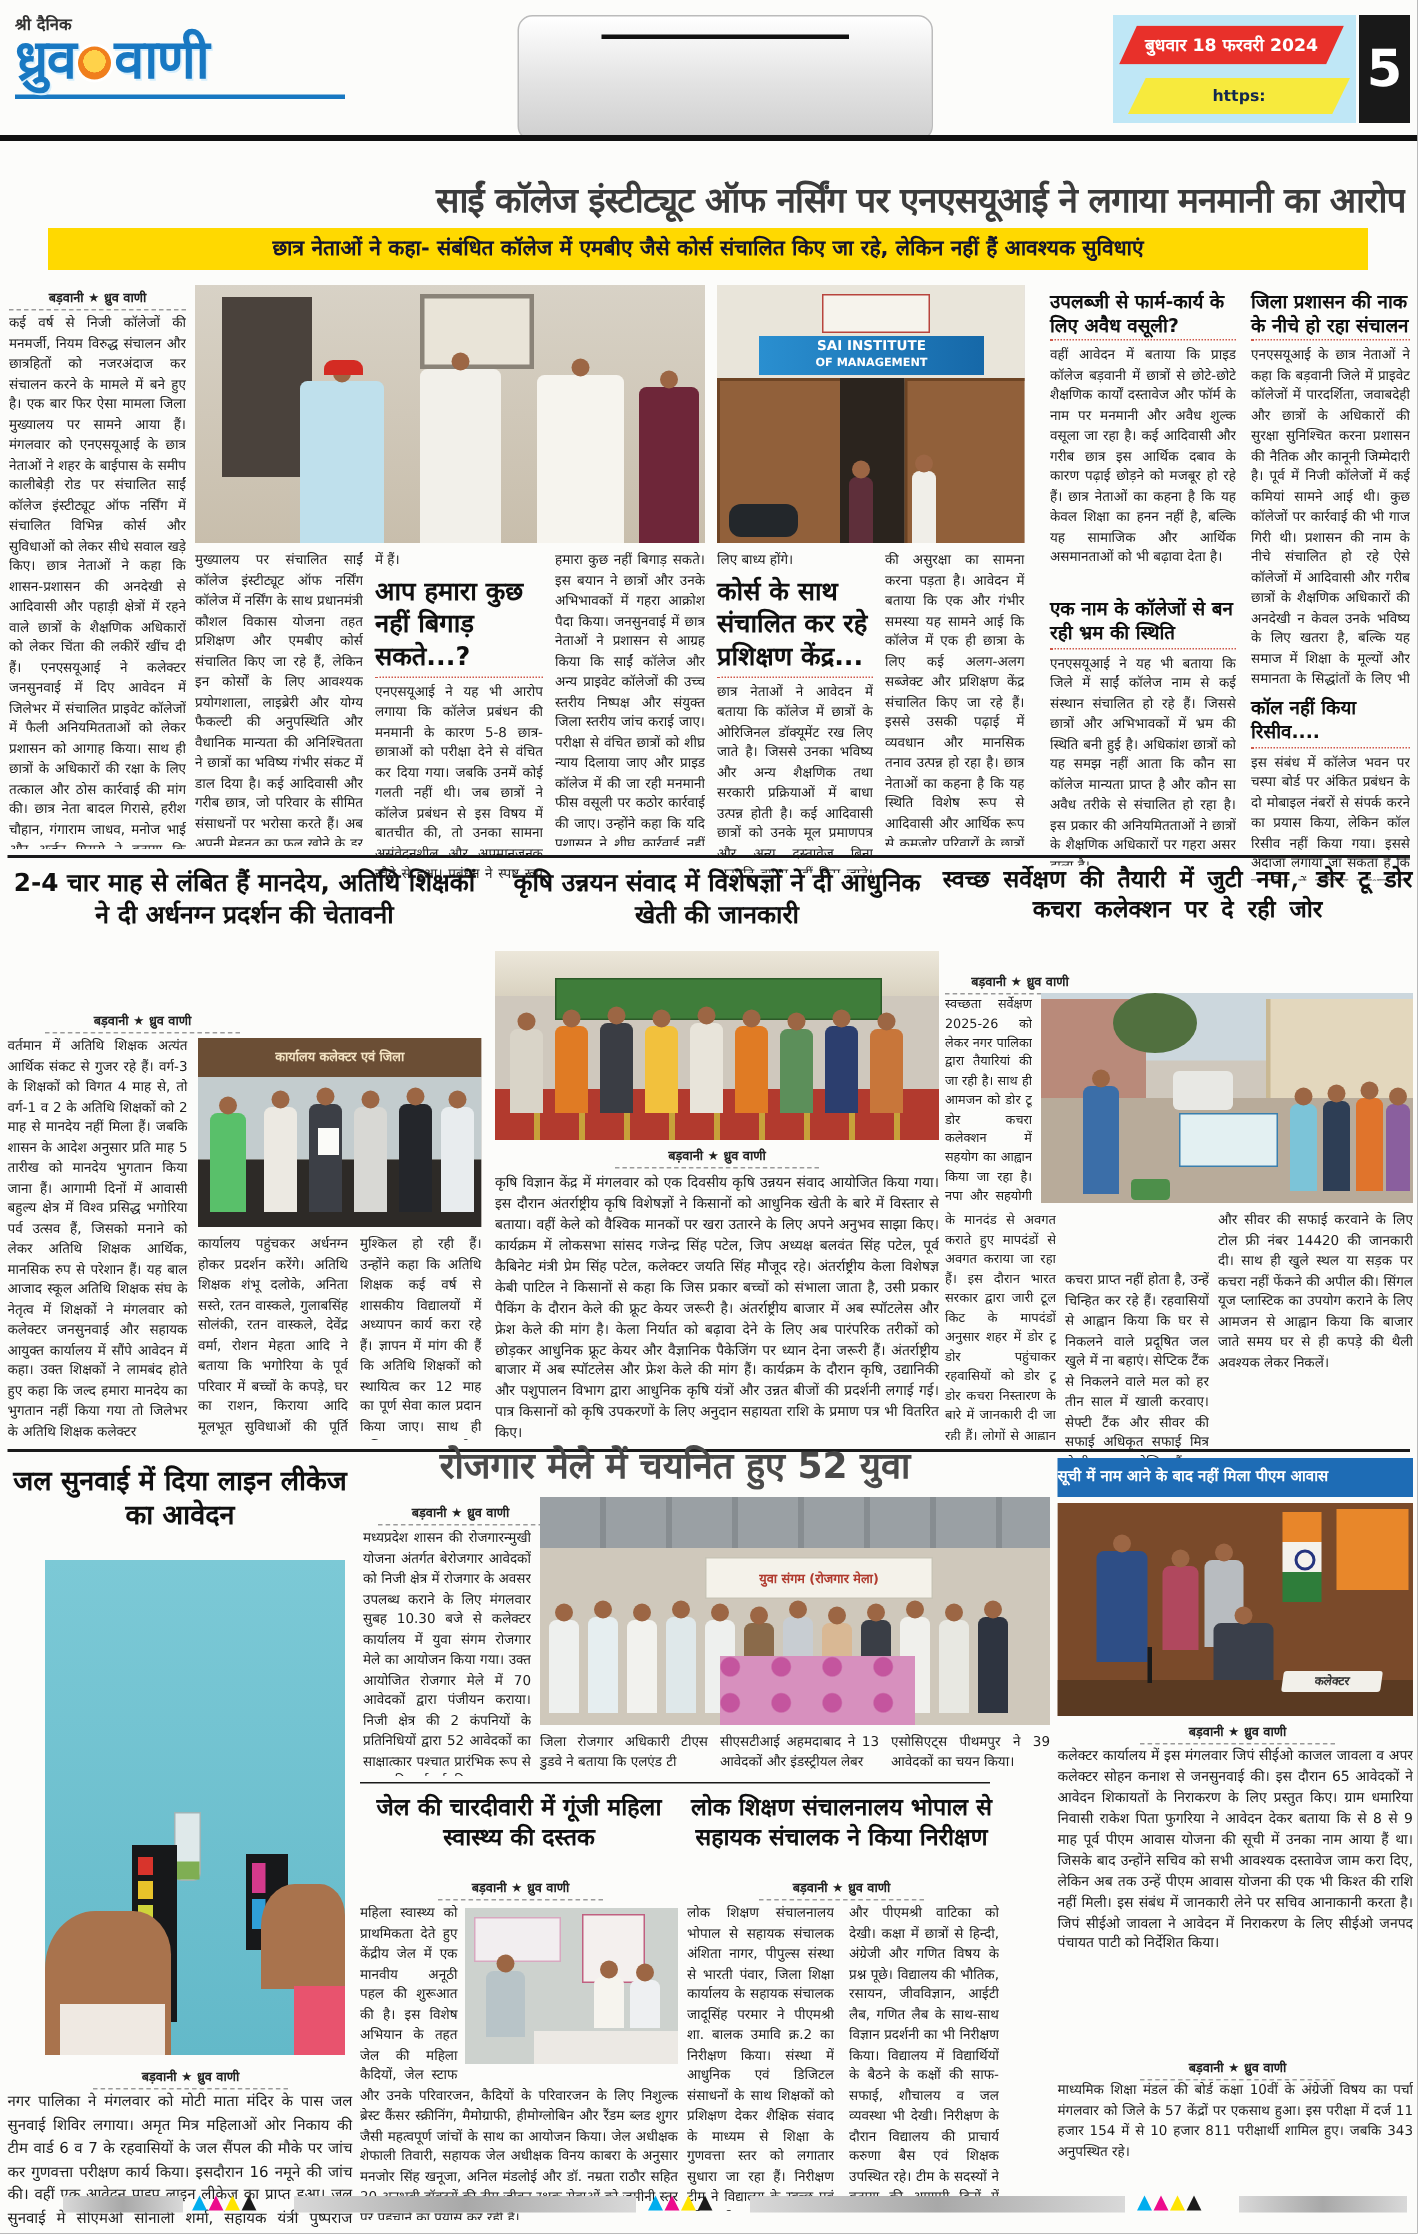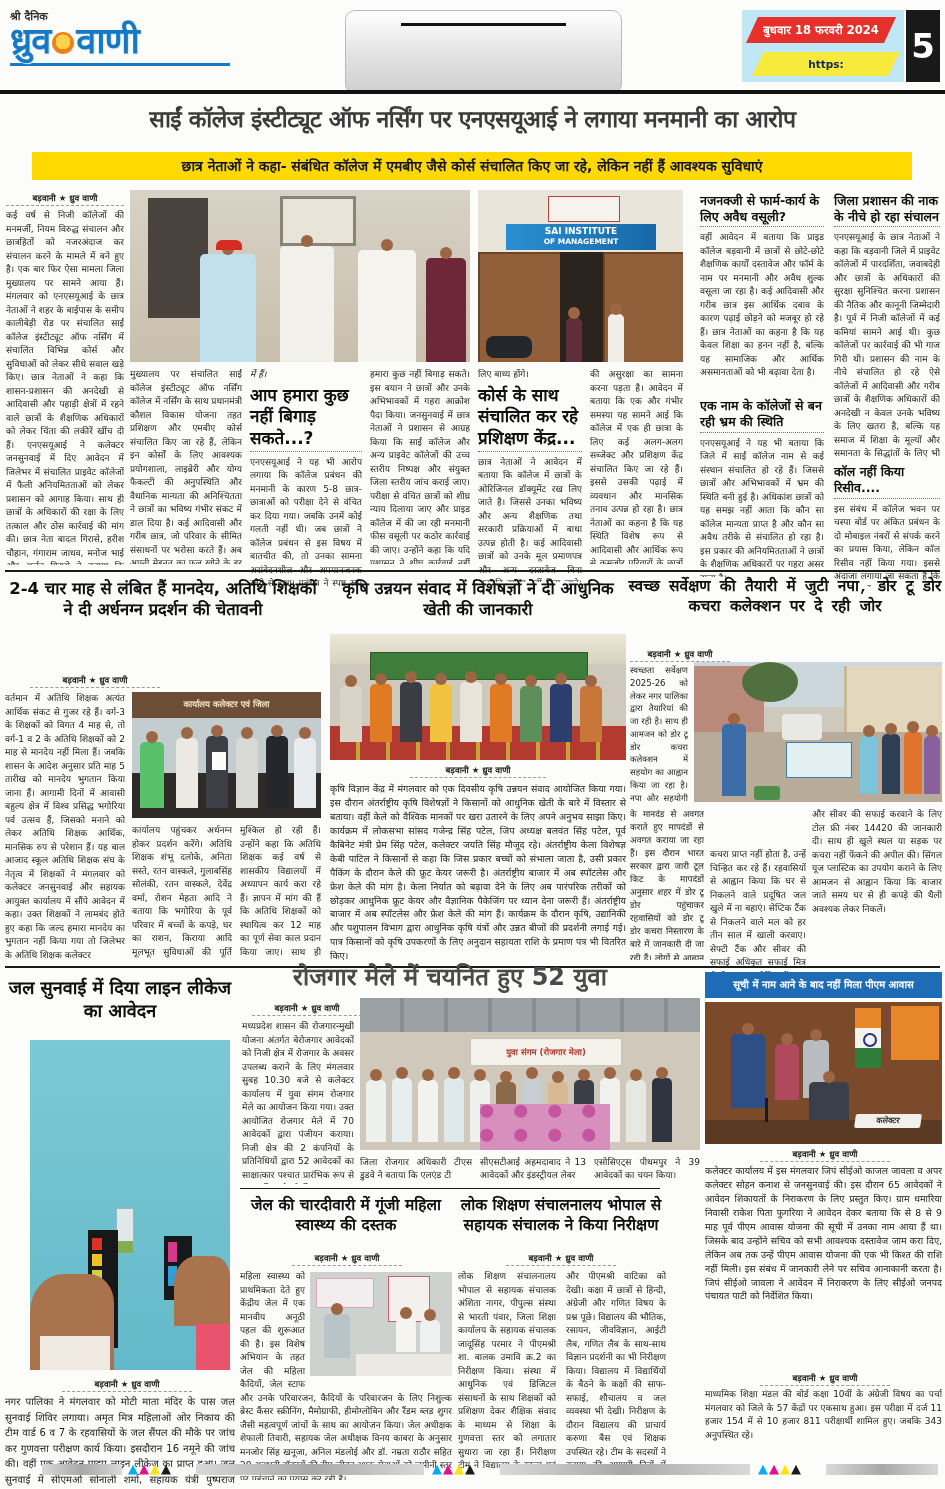--- a/index.html
+++ b/index.html
@@ -31,21 +31,21 @@
   .lead-headline{font-size:23px;font-weight:bold;color:#3c3c3c;text-align:center;
         white-space:nowrap;overflow:hidden;letter-spacing:-0.5px;}
   .yellow-bar{background:#ffd900;text-align:center;font-weight:bold;font-size:14px;
         color:#14142e;line-height:28px;white-space:nowrap;overflow:hidden;}
   .hl{font-weight:bold;color:#101010;text-align:center;line-height:1.28;}
   .hl.gray{color:#4a4a4a;}
   .strip-red{background:#e8302a;color:#fff;font-weight:bold;font-size:8.5px;
         line-height:22px;overflow:hidden;white-space:nowrap;}
   .strip-red span{display:inline-block;width:430px;transform:scaleX(0.73);transform-origin:left center;text-align:center;}
   .strip-blue{background:#1e6cb5;color:#fff;font-weight:bold;font-size:10px;
-        text-align:center;line-height:26px;white-space:nowrap;overflow:hidden;}
+        line-height:26px;white-space:nowrap;overflow:hidden;}
   .by{font-size:8.5px;font-weight:bold;text-align:center;color:#222;
       border-bottom:1px dashed #9a9a9a;padding-bottom:2px;}
   .bt{font-size:9px;line-height:1.5;text-align:justify;color:#1c1c1c;overflow:hidden;}
   .bt10{font-size:10px;line-height:1.55;}
   .sh{font-weight:bold;font-size:17px;line-height:1.25;color:#101010;
       border-bottom:1px dotted #d0584a;padding-bottom:2px;margin:3px 0 4px 0;}
   .cap{font-size:9px;line-height:1.45;color:#1c1c1c;text-align:justify;}
   .rule{background:#1a1a1a;}
   
   .photo{position:absolute;overflow:hidden;background:#cfc8bd;}
@@ -75,21 +75,21 @@
   </div>
 
   <div class="abs info-box" style="left:742px;top:10px;width:162px;height:72px;">
     <div class="date-chip">बुधवार 18 फरवरी 2024</div>
     <div class="web-chip">https: dhruvvaninews.com</div>
   </div>
   <div class="abs page-num" style="left:906px;top:10px;width:34px;height:72px;line-height:72px;">5</div>
 
   <div class="abs hdr-rule" style="left:0;top:90px;width:945px;height:4px;"></div>
 
-  <div class="abs lead-headline" style="left:8px;top:102px;width:929px;">साईं कॉलेज इंस्टीट्यूट ऑफ नर्सिंग पर एनएसयूआई ने लगाया मनमानी का आरोप</div>
+  <div class="abs lead-headline" style="left:8px;top:116px;width:929px;text-align:right;">साईं कॉलेज इंस्टीट्यूट ऑफ नर्सिंग पर एनएसयूआई ने लगाया मनमानी का आरोप</div>
   <div class="abs yellow-bar" style="left:32px;top:152px;width:880px;height:28px;">छात्र नेताओं ने कहा- संबंधित कॉलेज में एमबीए जैसे कोर्स संचालित किए जा रहे, लेकिन नहीं हैं आवश्यक सुविधाएं</div>
 
   <div class="abs" style="left:0;top:190px;width:945px;height:378px;">
 
     <div class="abs" style="left:6px;top:2px;width:118px;">
       <div class="by">बड़वानी ★ ध्रुव वाणी</div>
       <div class="bt" style="height:356px;margin-top:3px;">कई वर्ष से निजी कॉलेजों की मनमर्जी, नियम विरुद्ध संचालन और छात्रहितों को नजरअंदाज कर संचालन करने के मामले में बने हुए है। एक बार फिर ऐसा मामला जिला मुख्यालय पर सामने आया हैं। मंगलवार को एनएसयूआई के छात्र नेताओं ने शहर के बाईपास के समीप कालीबेड़ी रोड पर संचालित साईं कॉलेज इंस्टीट्यूट ऑफ नर्सिंग में संचालित विभिन्न कोर्स और सुविधाओं को लेकर सीधे सवाल खड़े किए। छात्र नेताओं ने कहा कि शासन-प्रशासन की अनदेखी से आदिवासी और पहाड़ी क्षेत्रों में रहने वाले छात्रों के शैक्षणिक अधिकारों को लेकर चिंता की लकीरें खींच दी हैं। एनएसयूआई ने कलेक्टर जनसुनवाई में दिए आवेदन में जिलेभर में संचालित प्राइवेट कॉलेजों में फैली अनियमितताओं को लेकर प्रशासन को आगाह किया। साथ ही छात्रों के अधिकारों की रक्षा के लिए तत्काल और ठोस कार्रवाई की मांग की। छात्र नेता बादल गिरासे, हरीश चौहान, गंगाराम जाधव, मनोज भाई और अर्जुन गिरासे ने बताया कि जिला</div>
     </div>
 
     <div class="photo" style="left:130px;top:0;width:340px;height:172px;">
@@ -113,35 +113,35 @@
       <div class="abs" style="left:0;top:62px;width:80px;height:110px;background:#91603a;border:2px solid #6d4424;"></div>
       <div class="abs" style="left:125px;top:62px;width:80px;height:110px;background:#91603a;border:2px solid #6d4424;"></div>
       <div class="abs" style="left:82px;top:62px;width:43px;height:110px;background:#2b241e;"></div>
       <div class="fig" style="left:88px;bottom:0;width:16px;height:44px;background:#5e2f3a;"></div>
       <div class="fig" style="left:130px;bottom:0;width:16px;height:48px;background:#f0eee8;"></div>
       <div class="abs" style="left:8px;bottom:4px;width:46px;height:22px;border-radius:8px;background:#23272b;"></div>
     </div>
 
     <div class="abs bt" style="left:130px;top:178px;width:112px;height:196px;">मुख्यालय पर संचालित साईं कॉलेज इंस्टीट्यूट ऑफ नर्सिंग कॉलेज में नर्सिंग के साथ प्रधानमंत्री कौशल विकास योजना तहत प्रशिक्षण और एमबीए कोर्स संचालित किए जा रहे हैं, लेकिन इन कोर्सों के लिए आवश्यक प्रयोगशाला, लाइब्रेरी और योग्य फैकल्टी की अनुपस्थिति और वैधानिक मान्यता की अनिश्चितता ने छात्रों का भविष्य गंभीर संकट में डाल दिया है। कई आदिवासी और गरीब छात्र, जो परिवार के सीमित संसाधनों पर भरोसा करते हैं। अब अपनी मेहनत का फल खोने के डर से तनाव</div>
     <div class="abs" style="left:250px;top:178px;width:112px;height:196px;">
-      <div class="bt" style="height:14px;font-style:italic;">में हैं।</div>
+      <div class="bt" style="height:14px;">में हैं।</div>
       <div class="sh">आप हमारा कुछ नहीं बिगाड़ सकते...?</div>
       <div class="bt" style="height:132px;">एनएसयूआई ने यह भी आरोप लगाया कि कॉलेज प्रबंधन की मनमानी के कारण 5-8 छात्र-छात्राओं को परीक्षा देने से वंचित कर दिया गया। जबकि उनमें कोई गलती नहीं थी। जब छात्रों ने कॉलेज प्रबंधन से इस विषय में बातचीत की, तो उनका सामना असंवेदनशील और अपमानजनक रवैये से हुआ। प्रबंधन ने स्पष्ट रूप से कहा कि आप लोग</div>
     </div>
     <div class="abs bt" style="left:370px;top:178px;width:100px;height:196px;">हमारा कुछ नहीं बिगाड़ सकते। इस बयान ने छात्रों और उनके अभिभावकों में गहरा आक्रोश पैदा किया। जनसुनवाई में छात्र नेताओं ने प्रशासन से आग्रह किया कि साईं कॉलेज और अन्य प्राइवेट कॉलेजों की उच्च स्तरीय निष्पक्ष और संयुक्त जिला स्तरीय जांच कराई जाए। परीक्षा से वंचित छात्रों को शीघ्र न्याय दिलाया जाए और प्राइड कॉलेज में की जा रही मनमानी फीस वसूली पर कठोर कार्रवाई की जाए। उन्होंने कहा कि यदि प्रशासन ने शीघ्र कार्रवाई नहीं की, तो शांतिपूर्ण आंदोलन करने के</div>
 
     <div class="abs" style="left:478px;top:178px;width:104px;height:196px;">
       <div class="bt" style="height:14px;">लिए बाध्य होंगे।</div>
       <div class="sh">कोर्स के साथ संचालित कर रहे प्रशिक्षण केंद्र...</div>
       <div class="bt" style="height:126px;">छात्र नेताओं ने आवेदन में बताया कि कॉलेज में छात्रों के ओरिजिनल डॉक्यूमेंट रख लिए जाते है। जिससे उनका भविष्य और अन्य शैक्षणिक तथा सरकारी प्रक्रियाओं में बाधा उत्पन्न होती है। कई आदिवासी छात्रों को उनके मूल प्रमाणपत्र और अन्य दस्तावेज बिना अनुमति वापस नहीं किए जाते। जिससे उन्हें मानसिक और शैक्षणिक दोनों प्रकार</div>
     </div>
     <div class="abs bt" style="left:590px;top:178px;width:93px;height:196px;">की असुरक्षा का सामना करना पड़ता है। आवेदन में बताया कि एक और गंभीर समस्या यह सामने आई कि कॉलेज में एक ही छात्रा के लिए कई अलग-अलग सब्जेक्ट और प्रशिक्षण केंद्र संचालित किए जा रहे हैं। इससे उसकी पढ़ाई में व्यवधान और मानसिक तनाव उत्पन्न हो रहा है। छात्र नेताओं का कहना है कि यह स्थिति विशेष रूप से आदिवासी और आर्थिक रूप से कमजोर परिवारों के छात्रों के लिए अत्यंत चुनौतीपूर्ण है। ऐसे में कई छात्र अपनी पढ़ाई बीच में छोड़ने के लिए मजबूर हो रहे हैं।</div>
 
     <div class="abs" style="left:700px;top:0;width:124px;height:376px;">
-      <div class="sh" style="font-size:12.5px;">नजनक्जी से फार्म-कार्य के लिए अवैध वसूली?</div>
+      <div class="sh" style="font-size:12.5px;">उपलब्जी से फार्म-कार्य के लिए अवैध वसूली?</div>
       <div class="bt" style="height:164px;">वहीं आवेदन में बताया कि प्राइड कॉलेज बड़वानी में छात्रों से छोटे-छोटे शैक्षणिक कार्यों दस्तावेज और फॉर्म के नाम पर मनमानी और अवैध शुल्क वसूला जा रहा है। कई आदिवासी और गरीब छात्र इस आर्थिक दबाव के कारण पढ़ाई छोड़ने को मजबूर हो रहे हैं। छात्र नेताओं का कहना है कि यह केवल शिक्षा का हनन नहीं है, बल्कि यह सामाजिक और आर्थिक असमानताओं को भी बढ़ावा देता है।</div>
       <div class="sh" style="font-size:12.5px;">एक नाम के कॉलेजों से बन रही भ्रम की स्थिति</div>
       <div class="bt" style="height:140px;">एनएसयूआई ने यह भी बताया कि जिले में साईं कॉलेज नाम से कई संस्थान संचालित हो रहे हैं। जिससे छात्रों और अभिभावकों में भ्रम की स्थिति बनी हुई है। अधिकांश छात्रों को यह समझ नहीं आता कि कौन सा कॉलेज मान्यता प्राप्त है और कौन सा अवैध तरीके से संचालित हो रहा है। इस प्रकार की अनियमितताओं ने छात्रों के शैक्षणिक अधिकारों पर गहरा असर डाला है।</div>
     </div>
     <div class="abs" style="left:834px;top:0;width:106px;height:376px;">
       <div class="sh" style="font-size:12.5px;">जिला प्रशासन की नाक के नीचे हो रहा संचालन</div>
       <div class="bt" style="height:230px;">एनएसयूआई के छात्र नेताओं ने कहा कि बड़वानी जिले में प्राइवेट कॉलेजों में पारदर्शिता, जवाबदेही और छात्रों के अधिकारों की सुरक्षा सुनिश्चित करना प्रशासन की नैतिक और कानूनी जिम्मेदारी है। पूर्व में निजी कॉलेजों में कई कमियां सामने आई थी। कुछ कॉलेजों पर कार्रवाई की भी गाज गिरी थी। प्रशासन की नाम के नीचे संचालित हो रहे ऐसे कॉलेजों में आदिवासी और गरीब छात्रों के शैक्षणिक अधिकारों की अनदेखी न केवल उनके भविष्य के लिए खतरा है, बल्कि यह समाज में शिक्षा के मूल्यों और समानता के सिद्धांतों के लिए भी चुनौतीपूर्ण हैं।</div>
       <div class="sh" style="font-size:12.5px;">कॉल नहीं किया रिसीव....</div>
       <div class="bt" style="height:84px;">इस संबंध में कॉलेज भवन पर चस्पा बोर्ड पर अंकित प्रबंधन के दो मोबाइल नंबरों से संपर्क करने का प्रयास किया, लेकिन कॉल रिसीव नहीं किया गया। इससे अंदाजा लगाया जा सकता हैं कि छात्रहित में कॉलेज प्रबंधन का रवैया किस प्रकार रहता होगा।</div>
     </div>

